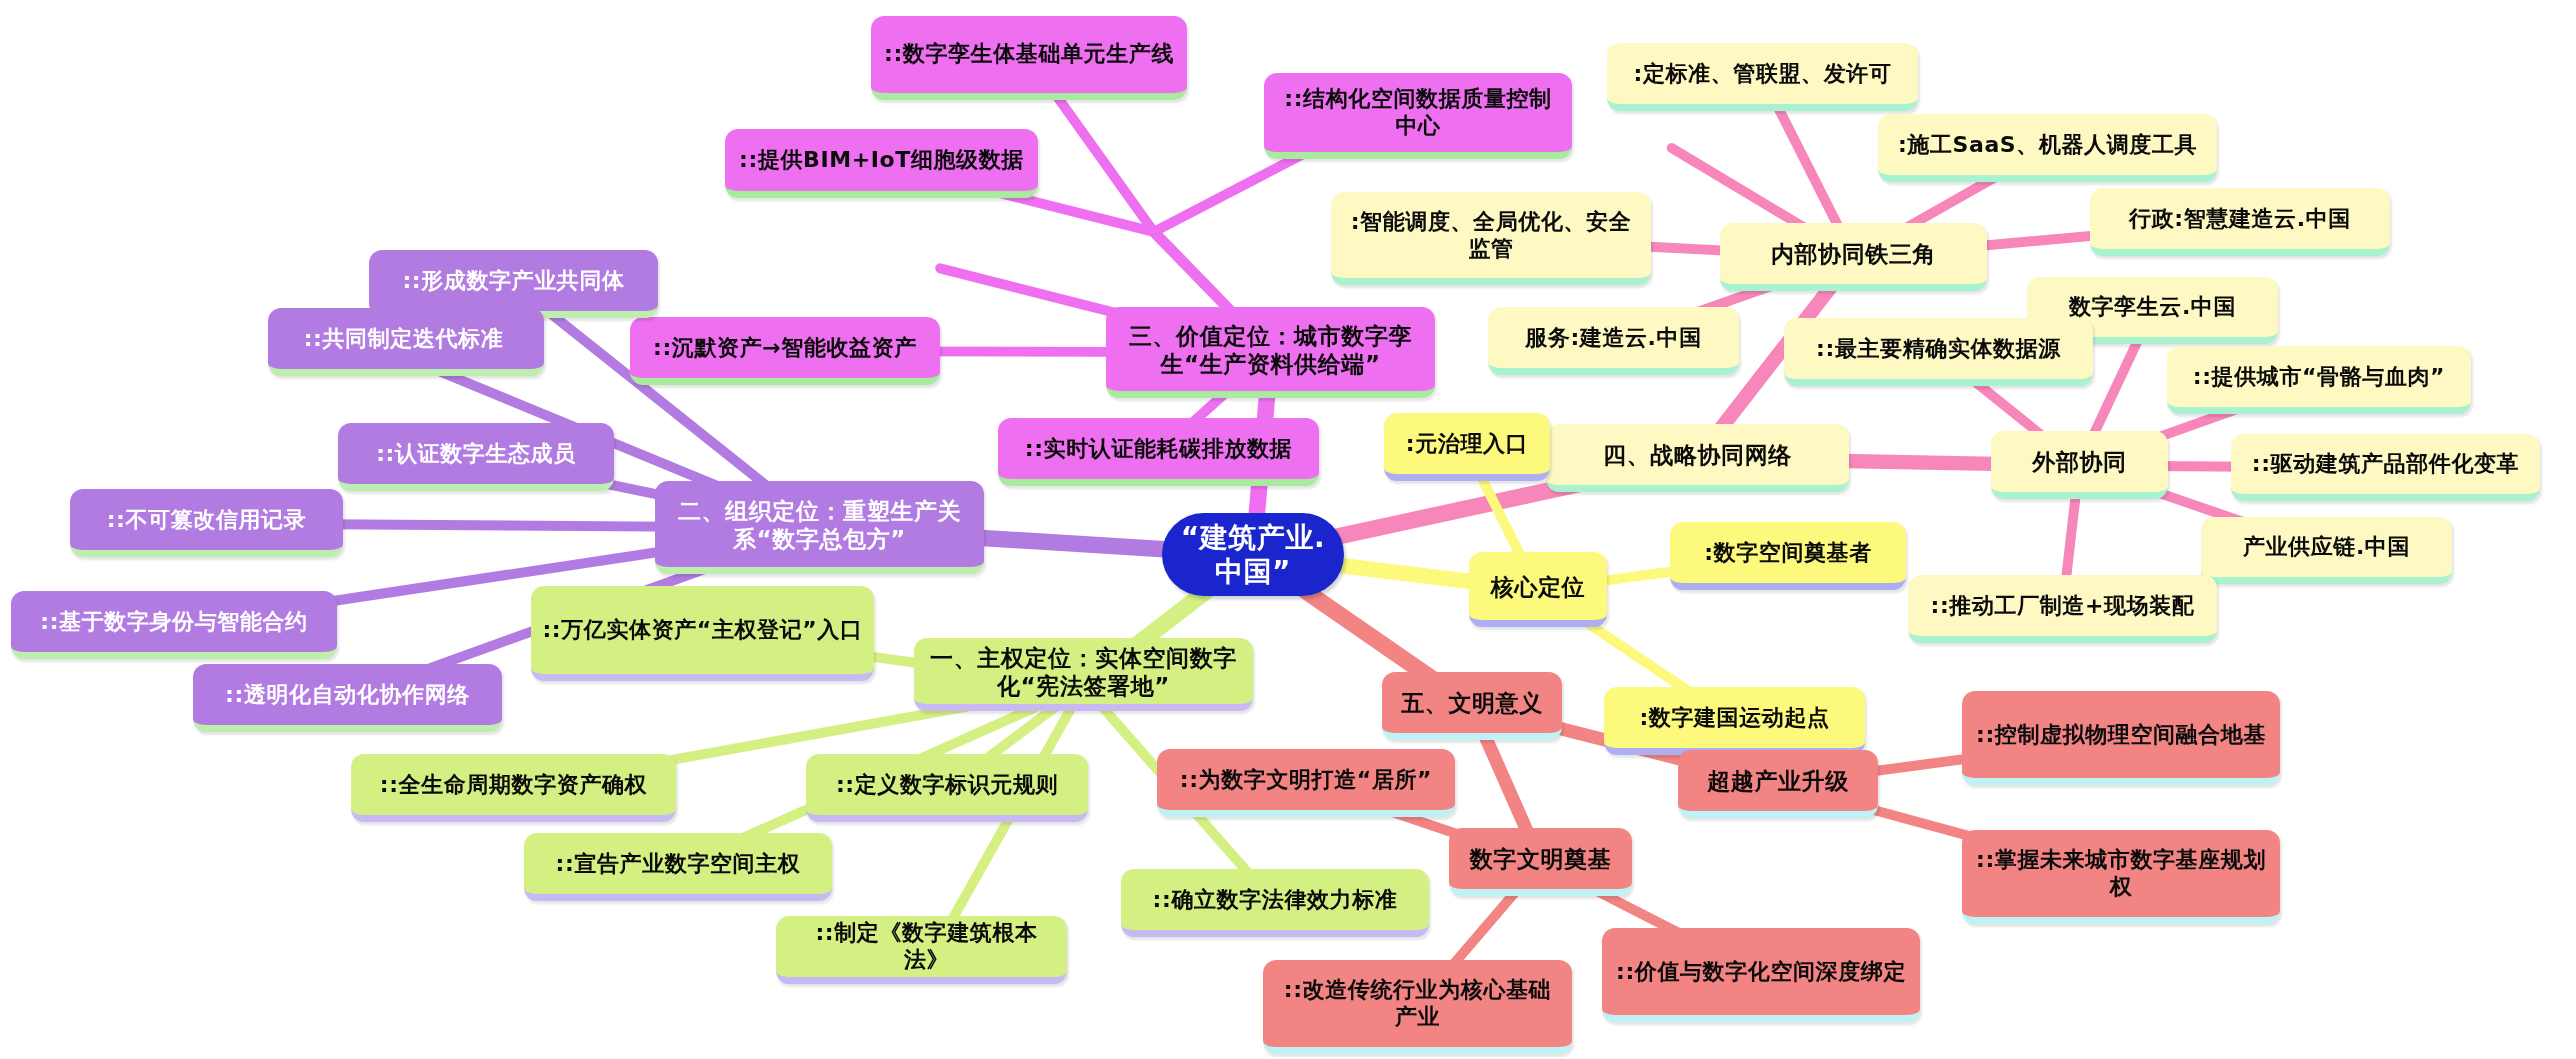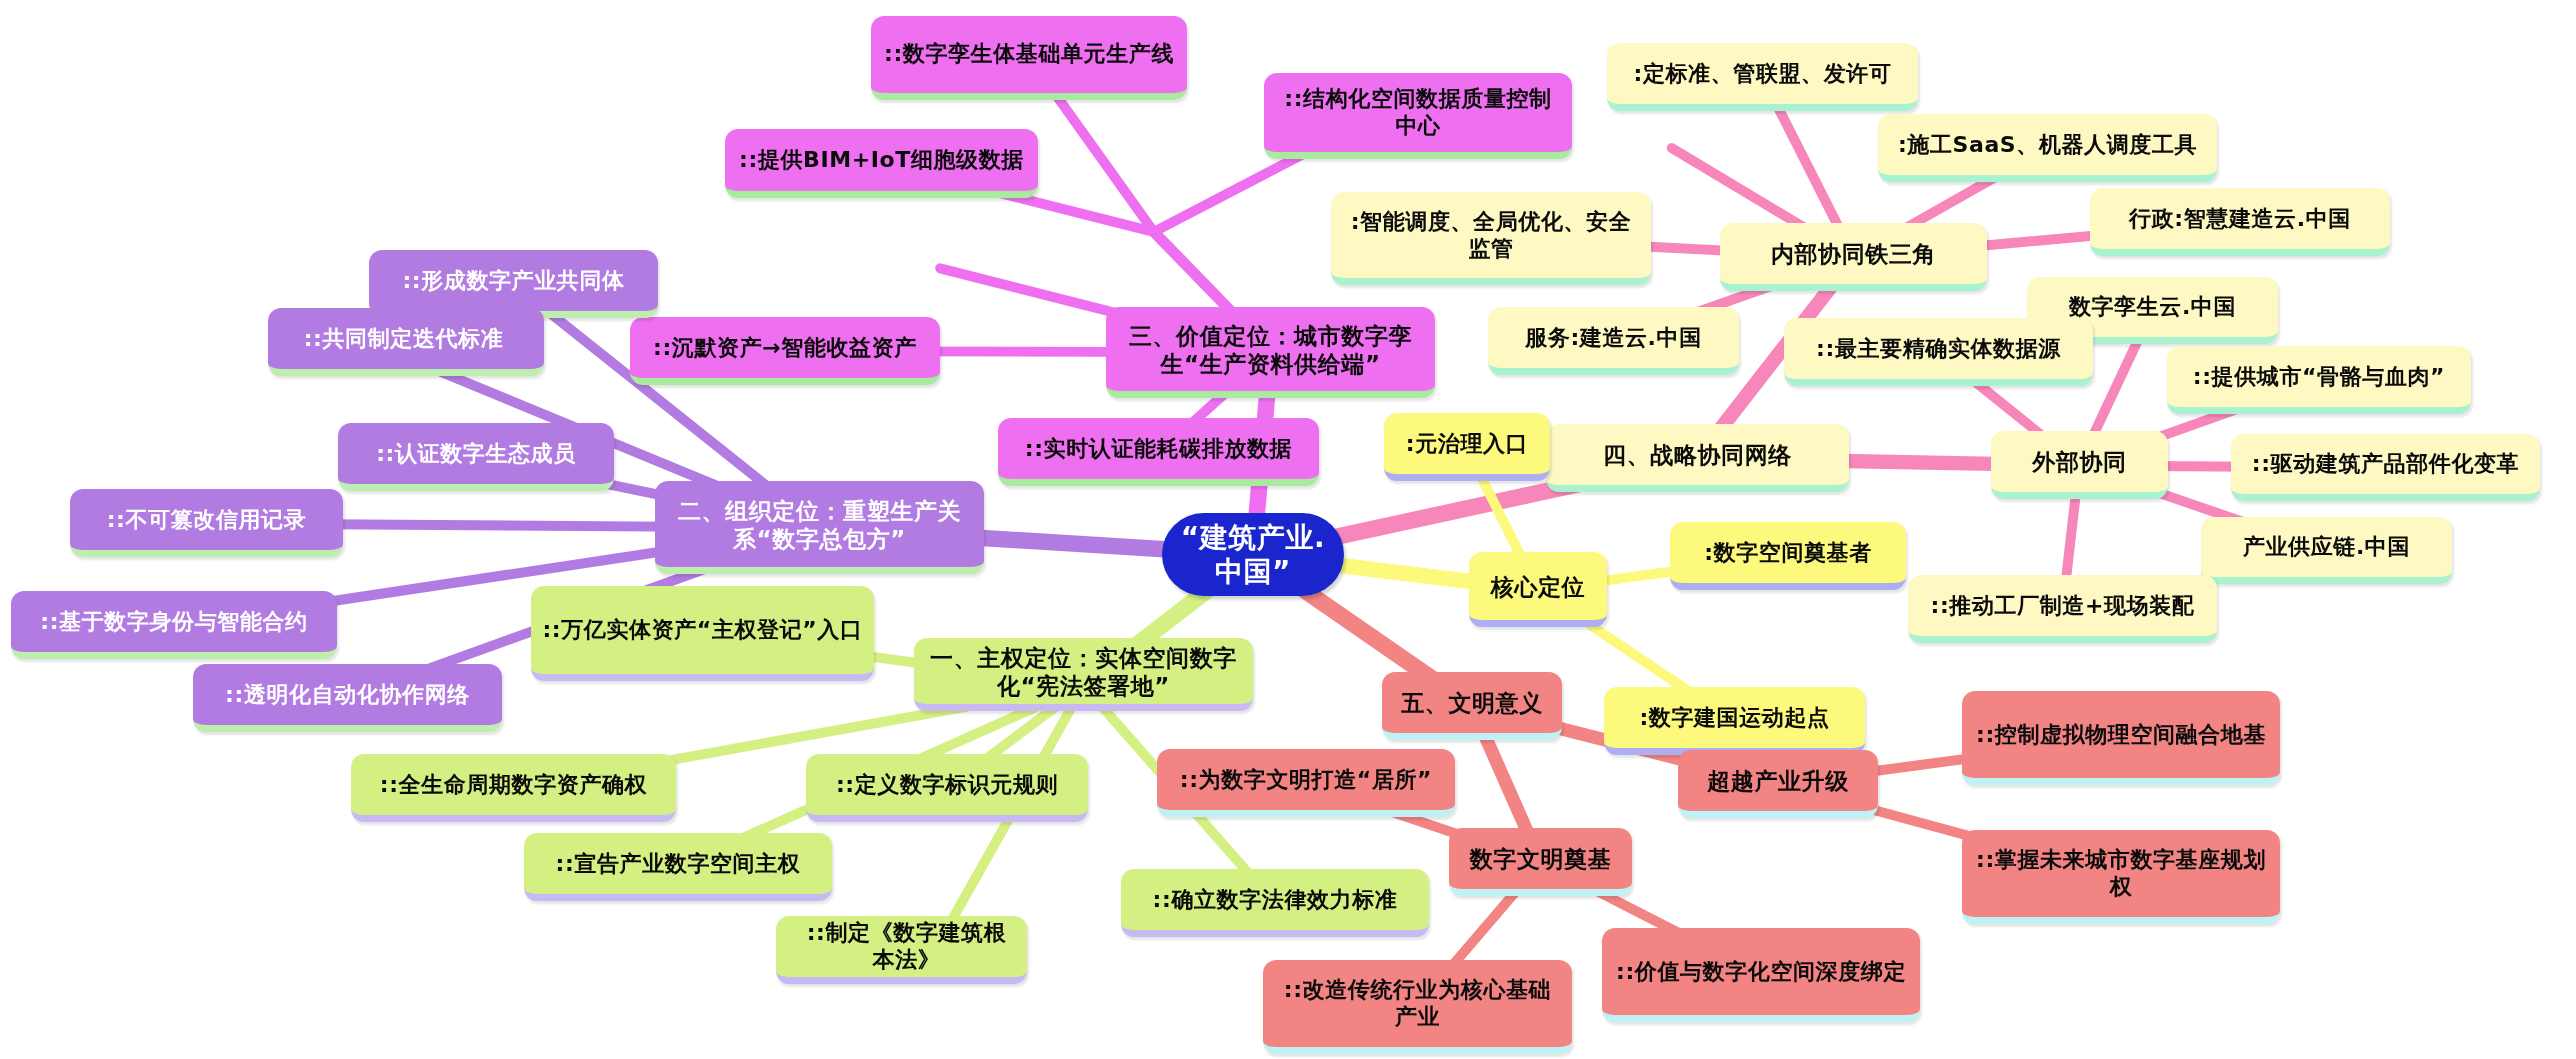--- a/index.html
+++ b/index.html
@@ -143,21 +143,21 @@
     </div>
   <div class="node gr" style="left:351px;top:754px;width:325px;height:68px;">
       <span>::全生命周期数字资产确权</span>
     </div>
   <div class="node gr" style="left:806px;top:754px;width:282px;height:68px;">
       <span>::定义数字标识元规则</span>
     </div>
   <div class="node gr" style="left:524px;top:833px;width:308px;height:68px;">
       <span>::宣告产业数字空间主权</span>
     </div>
-  <div class="node gr" style="left:776px;top:916px;width:251px;height:68px;padding-left:21px;">
+  <div class="node gr" style="left:776px;top:916px;width:291px;height:68px;padding-left:21px;">
       <span>::制定《数字建筑根本法》</span>
     </div>
   <div class="node gr" style="left:1121px;top:869px;width:308px;height:68px;">
       <span>::确立数字法律效力标准</span>
     </div>
 
   <div class="node pk hub" style="left:1546px;top:424px;width:303px;height:68px;">
       <span>四、战略协同网络</span>
     </div>
   <div class="node pk hub" style="left:1720px;top:223px;width:267px;height:68px;">

